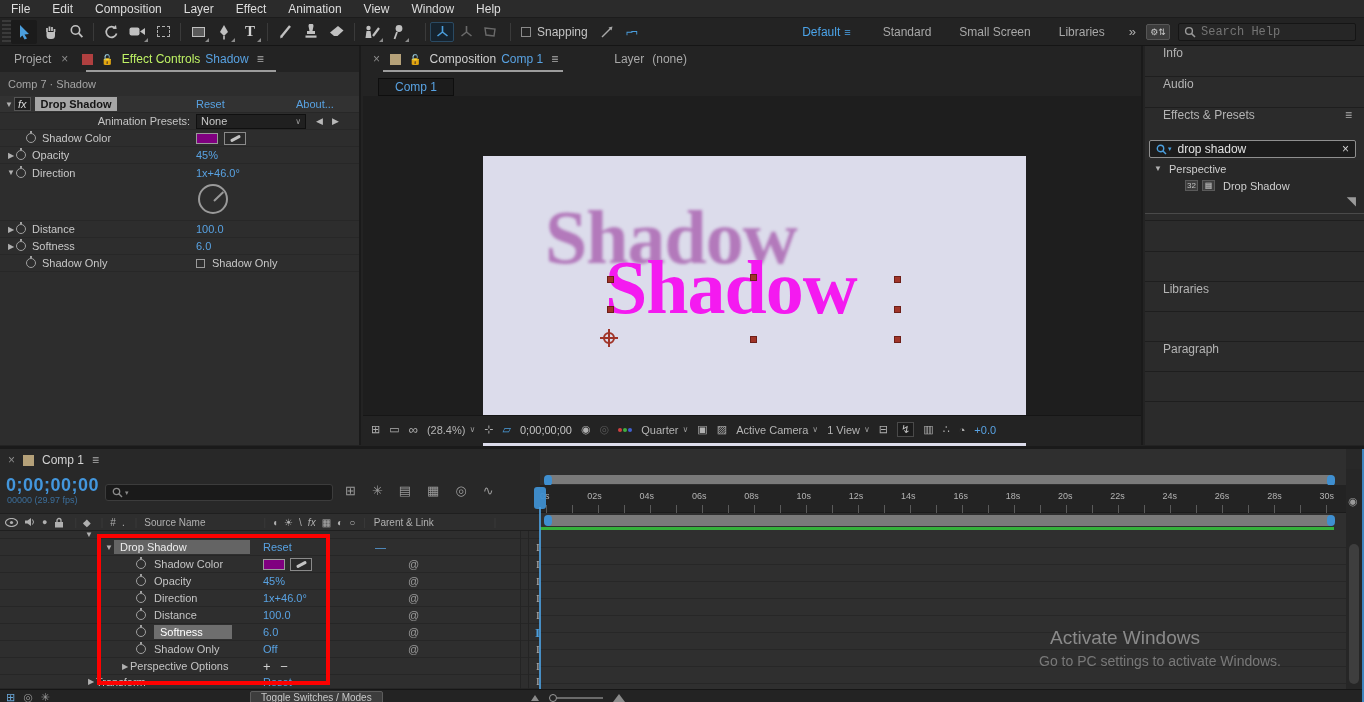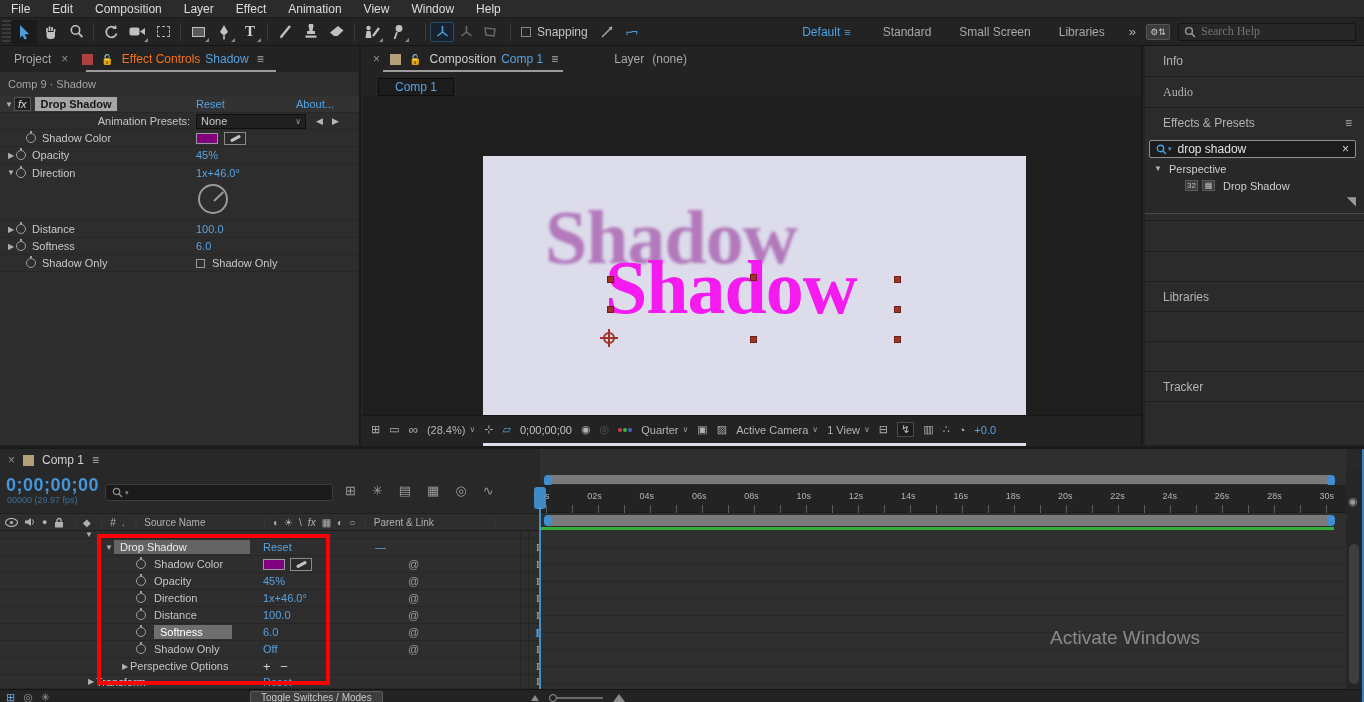--- a/index.html
+++ b/index.html
@@ -27,21 +27,21 @@
   .tool.fly:after { content:""; position:absolute; right:2px; bottom:2px; border-left:4px solid transparent; border-bottom:4px solid #8a8a8a; }
   .tdiv { width:1px; height:18px; background:#3a3a3a; margin:0 4px; }
   .axisbox { width:24px; height:20px; display:flex; align-items:center; justify-content:center; }
   .axisbox.sel { background:#16232e; border:1px solid #2a4a63; border-radius:2px; }
   .chk { width:10px; height:10px; border:1px solid #8a8a8a; background:transparent; display:inline-block; }
   .ws { font-size:12px; color:#a8a8a8; padding:0 14px; }
   .ws.active { color:#4ba3e8; padding-right:4px; }
   .searchbox { width:178px; height:18px; background:#262626; border:1px solid #151515; border-radius:2px;
     display:flex; align-items:center; padding:0 5px; gap:5px; }
   .searchbox input { background:transparent; border:0; outline:0; color:#9a9a9a; font-size:12px; width:130px;
-    font-family:Liberation Serif, serif; }
+    font-family:Liberation Mono, monospace; }
 
   
   .ec { position:absolute; left:0; top:46px; width:361px; height:399px; background:#2d2d2d; border-right:2px solid #1a1a1a; }
   .comp { position:absolute; left:363px; top:46px; width:780px; height:399px; background:#232323; border-right:2px solid #1a1a1a; }
   .rightp { position:absolute; left:1145px; top:46px; width:219px; height:399px; background:#2b2b2b; }
 
   .tabsrow { position:absolute; left:0; top:0; right:0; height:26px; display:flex; align-items:center; font-size:12px; color:#bdbdbd; background:#232323; }
   .tab-underline { position:absolute; height:2px; background:#9c9c9c; }
 
   .ecrow { position:absolute; left:0; right:0; height:17px; display:flex; align-items:center; border-bottom:1px solid #272727; background:#2d2d2d; }
@@ -62,21 +62,21 @@
   .shadow-word { position:absolute; font-family:"Liberation Serif", serif; font-weight:bold; font-size:76px; letter-spacing:-1px; white-space:nowrap; }
   .handle { position:absolute; width:7px; height:7px; background:#a03428; border:1px solid #6e1f18; }
   .anchor { position:absolute; width:12px; height:12px; border:2px solid #a03428; border-radius:50%; }
   .anchor:before { content:""; position:absolute; left:50%; top:-5px; width:2px; height:18px; background:#a03428; transform:translateX(-50%); }
   .anchor:after  { content:""; position:absolute; top:50%; left:-5px; height:2px; width:18px; background:#a03428; transform:translateY(-50%); }
   .compbar { position:absolute; left:0; bottom:2px; height:28px; right:0; background:#232323; border-top:1px solid #161616;
     display:flex; align-items:center; gap:9px; padding:0 8px; font-size:11px; color:#b4b4b4; }
   .caret { font-size:8px; color:#9a9a9a; }
 
   
-  .rrow { position:absolute; left:0; right:0; display:flex; align-items:center; padding-left:18px; font-size:12px; color:#b4b4b4; }
+  .rrow { position:absolute; left:0; right:0; display:flex; padding-left:18px; font-size:12px; color:#b4b4b4; }
   .rdiv { position:absolute; left:0; right:0; height:1px; background:#1e1e1e; }
   .rsearch { position:absolute; left:4px; width:207px; height:18px; background:#1c1c1c; border:1px solid #8f8f8f; border-radius:2px;
     display:flex; align-items:center; gap:6px; padding:0 6px; }
   .rsearch input { background:transparent; border:0; outline:0; color:#e0e0e0; font-size:12px; width:140px; font-family:"Liberation Sans",sans-serif; }
   .badge { min-width:13px; height:11px; background:#3d3d3d; border:1px solid #5a5a5a; color:#c2c2c2; font-size:8px;
     display:inline-flex; align-items:center; justify-content:center; padding:0 1px; }
 
   
   .timeline { position:absolute; left:0; top:446px; width:1364px; height:256px; background:#282828; border-top:3px solid #1a1a1a; }
   .tl-left { position:absolute; left:0; top:0; width:540px; height:240px; }
@@ -245,27 +245,27 @@
       <input placeholder="Search Help" style="">
     </div>
   </div>
 
   <div class="ec">
     <div class="tabsrow">
       <span style="padding:0 10px 0 14px;color:#a8a8a8;">Project</span>
       <span class="dim" style="margin-right:14px;">×</span>
       <span style="width:11px;height:11px;background:#b04040;display:inline-block;margin-right:8px;"></span>
       <span class="dim" style="margin-right:8px;font-size:10px;">🔓</span>
-      <span style="color:#f97316;">Effect Controls</span>
+      <span style="color:#bef264;">Effect Controls</span>
       <span class="blue" style="margin-left:5px;">Shadow</span>
       <span style="margin-left:8px;color:#b0b0b0;">≡</span>
     </div>
     <div class="tab-underline" style="left:86px; top:24px; width:190px;"></div>
 
-    <div class="abs" style="left:8px; top:32px; font-size:11px; color:#a4a4a4;">Comp 9 · Shadow</div>
+    <div class="abs" style="left:8px; top:32px; font-size:11px; color:#a4a4a4;">Comp 7 · Shadow</div>
 
     <div class="ecrow" style="top:50px; background:#323232;">
       <span class="tri" style="margin-left:4px;">▼</span>
       <span style="font-style:italic;background:#1f1f1f;border:1px solid #555;padding:0 3px;margin-right:4px;color:#d8d8d8;">fx</span>
       <span class="lblbox-light" style="font-weight:bold;">Drop Shadow</span>
       <span class="blue abs" style="left:196px;">Reset</span>
       <span class="blue abs" style="left:296px;">About...</span>
     </div>
 
     <div class="ecrow" style="top:67px;">
@@ -394,21 +394,21 @@
       <span class="glyph">◔</span>
       <span class="blue">+0.0</span>
     </div>
   </div>
 
   <div class="rightp">
     <div class="rrow" style="top:0; height:30px;">
         <span>Info</span>
       </div>
     <div class="rdiv" style="top:30px;"></div>
-    <div class="rrow" style="top:31px; height:30px;font-family:Liberation Serif, serif;">
+    <div class="rrow" style="top:31px; height:30px;">
         <span>Audio</span>
       </div>
     <div class="rdiv" style="top:61px;"></div>
     <div class="rrow" style="top:62px; height:30px;">
       <span>Effects &amp; Presets</span>
       <span style="position:absolute;right:12px;color:#b0b0b0;">≡</span>
     </div>
     <div class="rsearch" style="top:94px;">
       <span class="flex" style="gap:1px;">
         <svg width="11" height="11">
@@ -433,24 +433,24 @@
       <span class="abs" style="right:8px; top:34px; color:#9a9a9a; font-size:12px;">◥</span>
     </div>
     <div class="rdiv" style="top:174px;"></div>
     <div class="rdiv" style="top:205px;"></div>
     <div class="rdiv" style="top:235px;"></div>
     <div class="rrow" style="top:236px; height:29px;">
         <span>Libraries</span>
       </div>
     <div class="rdiv" style="top:265px;"></div>
     <div class="rdiv" style="top:295px;"></div>
+    <div class="rrow" style="top:296px; height:29px;">
+        <span>Paragraph</span>
+      </div>
     <div class="rdiv" style="top:325px;"></div>
-    <div class="rrow" style="top:326px; height:29px;">
-        <span>Tracker</span>
-      </div>
     <div class="rdiv" style="top:355px;"></div>
   </div>
 
   <div class="timeline">
 
     <div class="flex" style="position:absolute;left:0;top:0;height:22px;padding-left:8px;gap:8px;font-size:12px;">
       <span class="dim">×</span>
       <span style="width:11px;height:11px;background:#b5a179;display:inline-block;"></span>
       <span style="color:#d2d2d2;">Comp 1</span>
       <span style="color:#b0b0b0;">≡</span>
@@ -623,20 +623,21 @@
       <span class="ibeam" style="left:-4px; top:107px;">I</span>
       <span class="ibeam" style="left:-4px; top:124px;">I</span>
       <span class="ibeam" style="left:-4px; top:141px;">I</span>
       <span class="ibeam" style="left:-4px; top:158px;">I</span>
       <span class="ibeam sel" style="left:-5px; top:175px;">I</span>
       <span class="ibeam" style="left:-4px; top:192px;">I</span>
       <span class="ibeam" style="left:-4px; top:209px;">I</span>
       <span class="ibeam" style="left:-4px; top:224px;">I</span>
 
       <div class="abs" style="left:510px; top:178px; font-size:19px; color:#9a9a9a; opacity:.85;">Activate Windows</div>
+      <div class="abs" style="left:499px; top:204px; font-size:14px; color:#8b8b8b; opacity:.8;">Go to PC settings to activate Windows.</div>
     </div>
 
     <div class="scrolllane">
       <div class="abs" style="left:2px; top:6px;"><span class="shield"></span></div>
       <span class="abs" style="left:2px; top:26px; color:#9a9a9a; font-size:11px;">◉</span>
       <div class="scrollthumb" style="top:75px; height:140px;"></div>
     </div>
     <div class="focus-edge"></div>
 
     <div class="redrect"></div>

